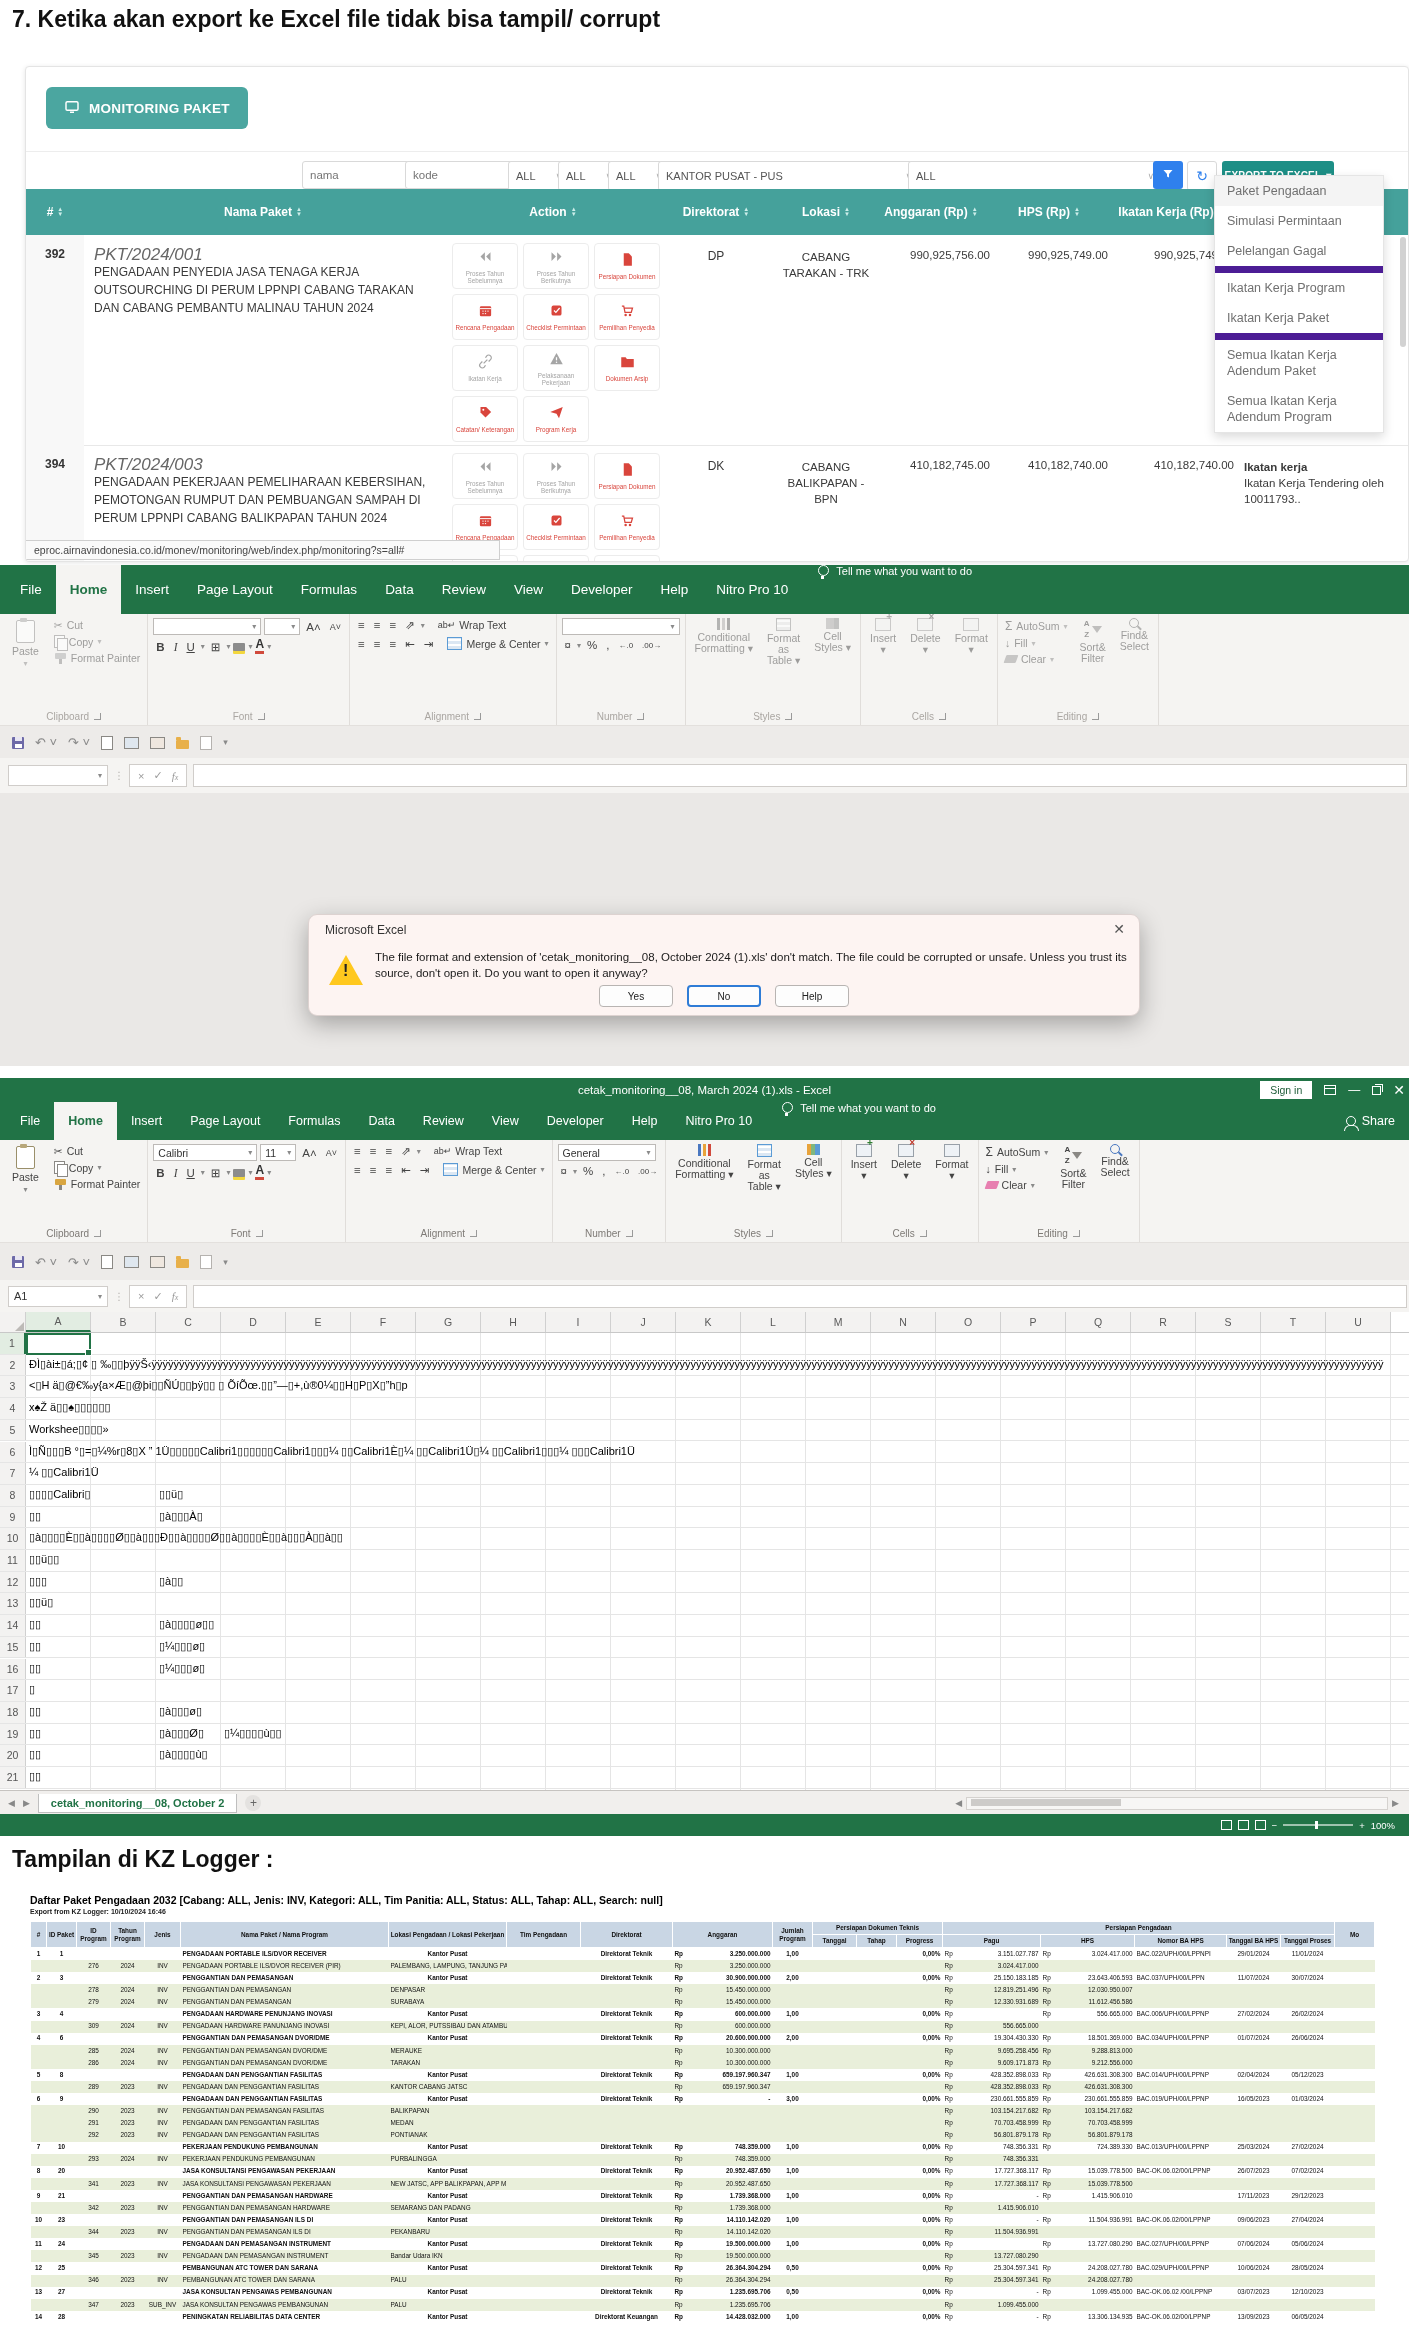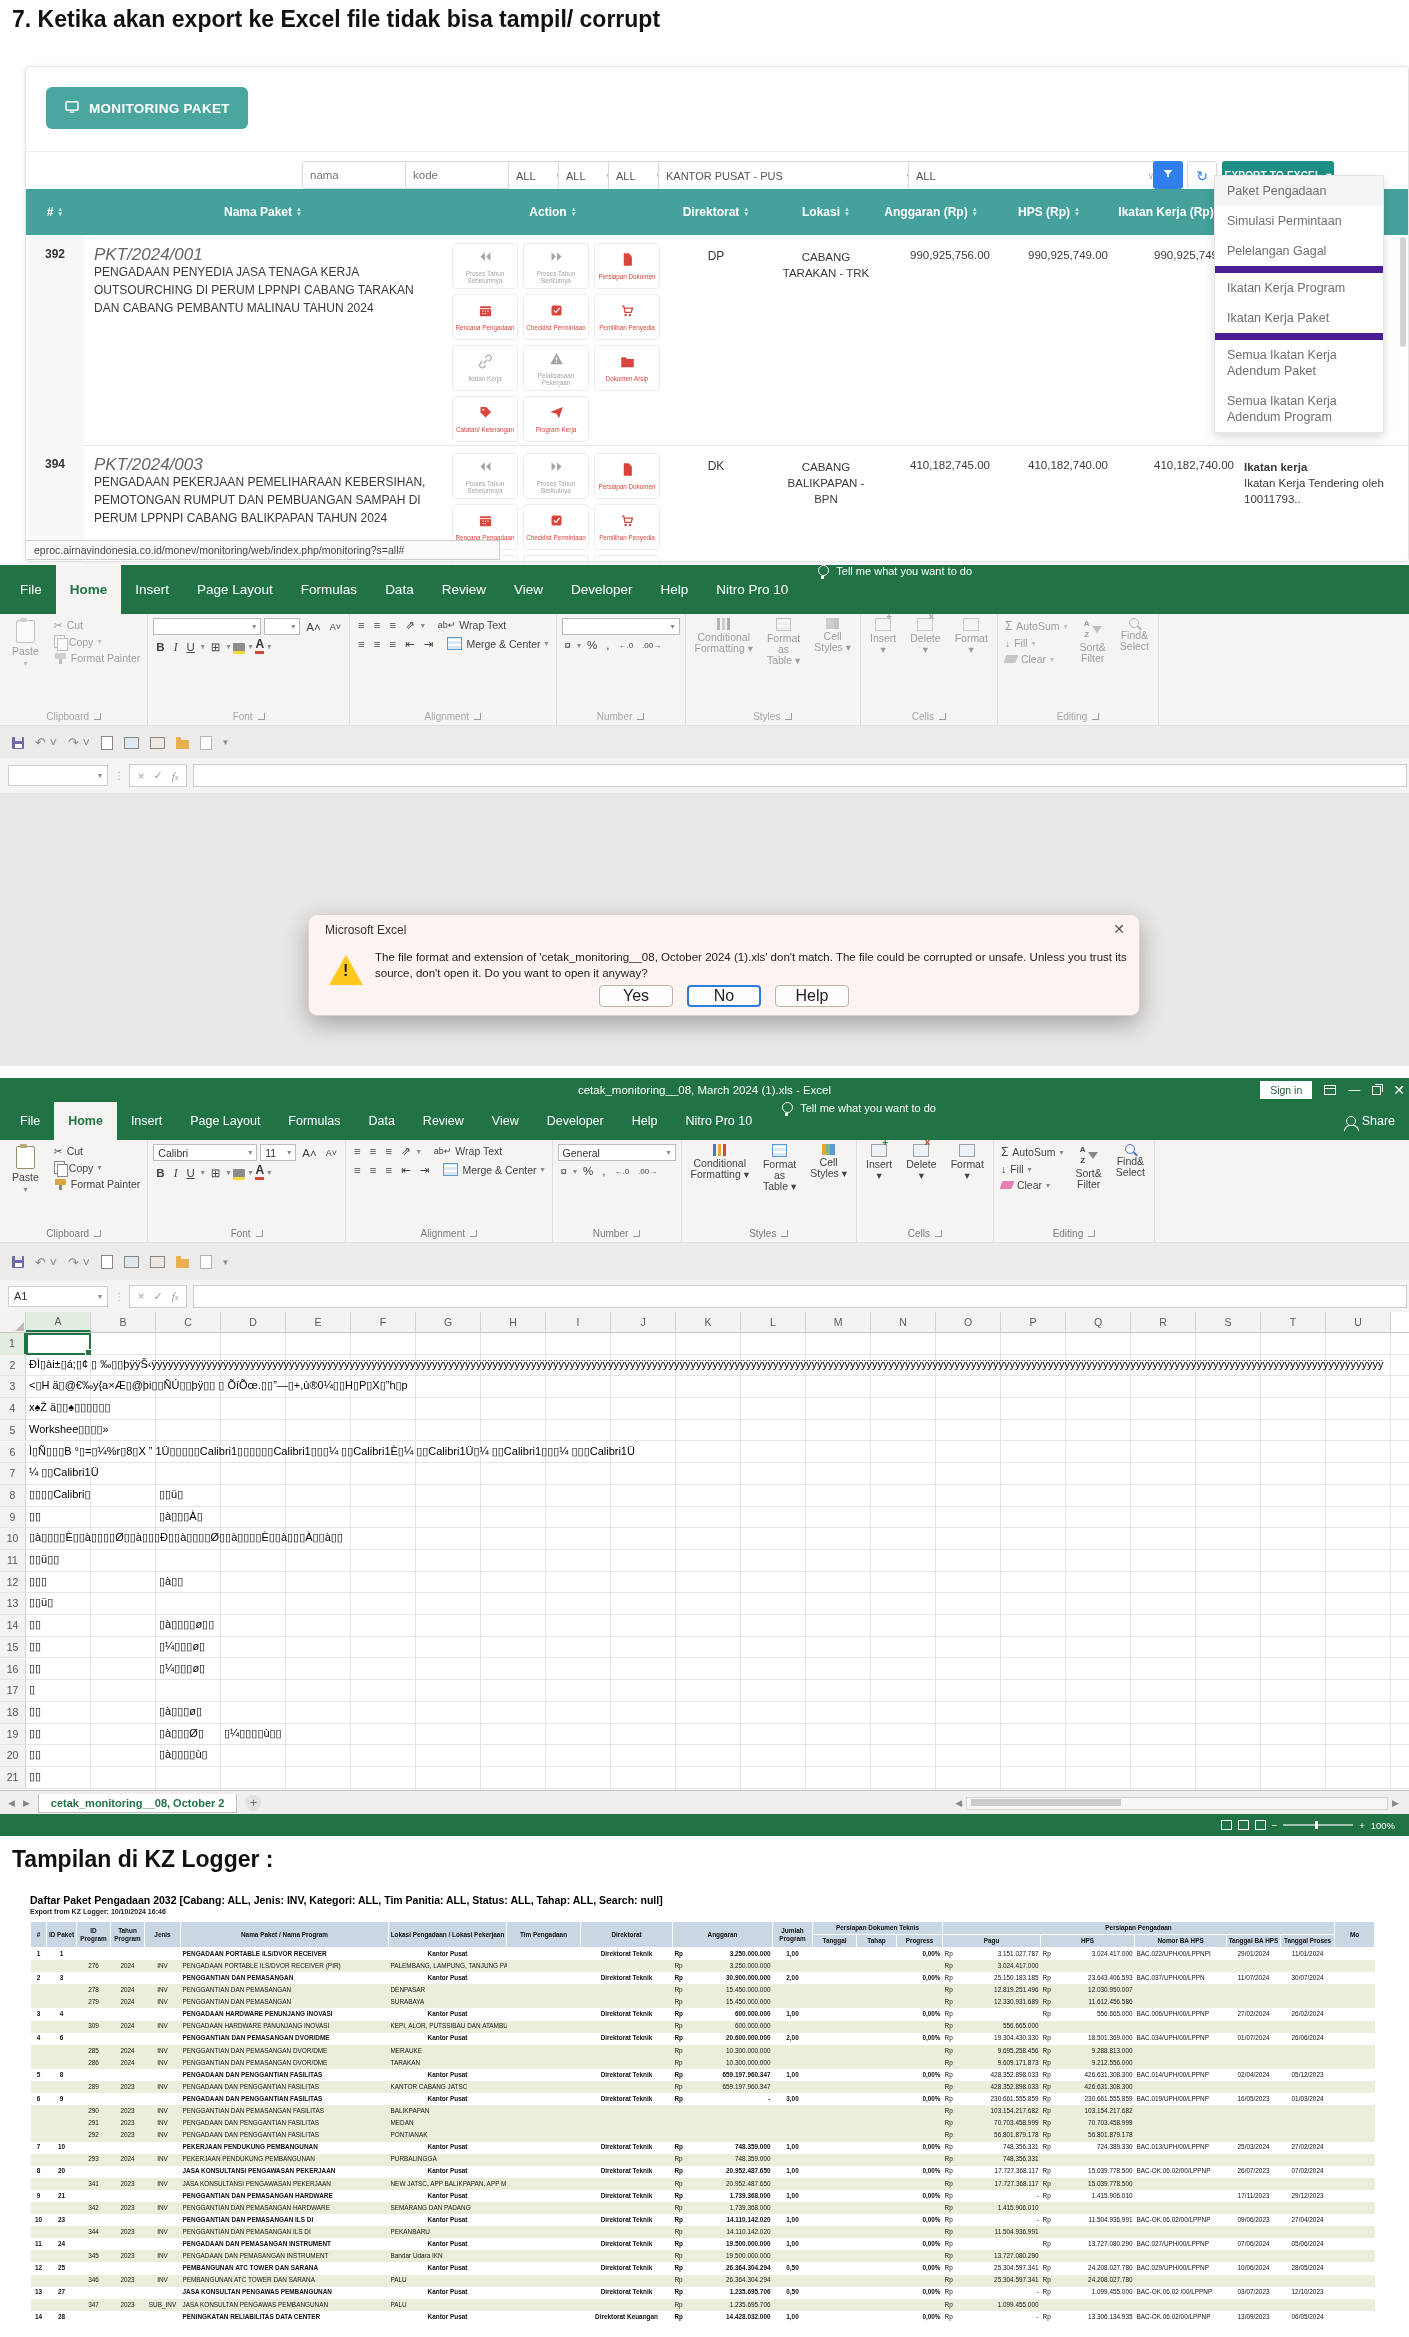--- a/index.html
+++ b/index.html
@@ -120,21 +120,21 @@
   #backstage{left:0;top:793px;width:1409px;height:273px;background:#eae8e6;}
 
   
   #dialog{left:308px;top:914px;width:830px;height:100px;background:#fdf4f2;border:1px solid #ddd2d0;border-radius:9px;box-shadow:0 8px 24px rgba(0,0,0,.30);z-index:70;}
   #dlg-title{position:absolute;left:16px;top:8px;font-size:12px;color:#333;}
   #dlg-close{position:absolute;right:14px;top:6px;font-size:14px;color:#555;}
   #dlg-tri{position:absolute;left:20px;top:40px;width:0;height:0;border-left:17px solid transparent;border-right:17px solid transparent;border-bottom:30px solid #FFC81E;}
   #dlg-tri::after{content:"!";position:absolute;left:-3px;top:7px;font-weight:bold;font-size:16px;color:#222;}
   .dlg-msg{position:absolute;left:66px;font-size:11.5px;color:#1a1a1a;line-height:16px;white-space:nowrap;}
   #dlg-btns{position:absolute;left:0;right:0;top:70px;display:flex;justify-content:center;gap:14px;}
-  .dbtn{width:74px;height:22px;background:#fdfdfd;border:1px solid #b8b4b2;border-radius:4px;font-size:16px;color:#222;display:flex;align-items:center;justify-content:center;box-sizing:border-box;}
+  .dbtn{width:74px;height:22px;background:#fdfdfd;border:1px solid #b8b4b2;border-radius:4px;font-size:10px;color:#222;display:flex;align-items:center;justify-content:center;box-sizing:border-box;}
   .dbtn.def{border:2px solid #2f7cd6;}
 
   
   #excel2{left:0;top:1078px;width:1409px;height:758px;background:#fff;overflow:hidden;}
   #titlebar2{height:24px;background:#217346;position:relative;}
   #tb2-title{position:absolute;left:0;right:0;top:0;height:24px;display:flex;align-items:center;justify-content:center;color:#fff;font-size:11.5px;}
   #tb2-right{position:absolute;right:4px;top:0;height:24px;display:flex;align-items:center;gap:12px;z-index:2;}
   #signin{background:#fff;color:#1e5c38;font-size:10.5px;padding:3px 10px;}
   .wc{color:#fff;font-size:12px;}
   .ic-restore{width:7px;height:7px;border:1px solid #fff;position:relative;display:inline-block;}
@@ -772,21 +772,21 @@
                 <span class="sbtn" style="margin-left:6px;"><span class="ic ic-fat"></span>Merge &amp; Center <span class="car2">▾</span></span>
               </div>
             </div>
             <div class="rg-label">
               <span>Alignment</span>
               <span class="launcher"></span>
             </div>
           </div>
           <div class="rg">
             <div class="colstack" style="gap:4px;">
-              <div class="combo" style="width:118px;">
+              <div class="combo" style="width:98px;">
                 <span>General</span>
                 <span class="car2">▾</span>
               </div>
               <div class="fontrow">
                 <span class="glyphbtn">¤</span>
                 <span class="car2">▾</span>
                 <span class="glyphbtn">%</span>
                 <span class="glyphbtn">,</span>
                 <span class="glyphbtn" style="font-size:8px;">←.0</span>
                 <span class="glyphbtn" style="font-size:8px;">.00→</span>

